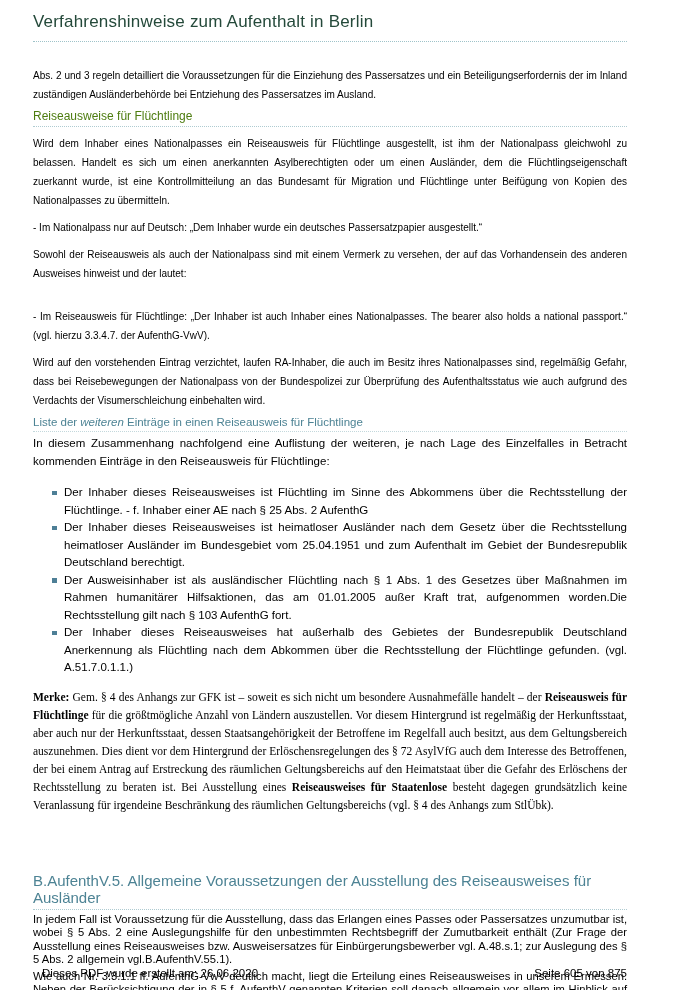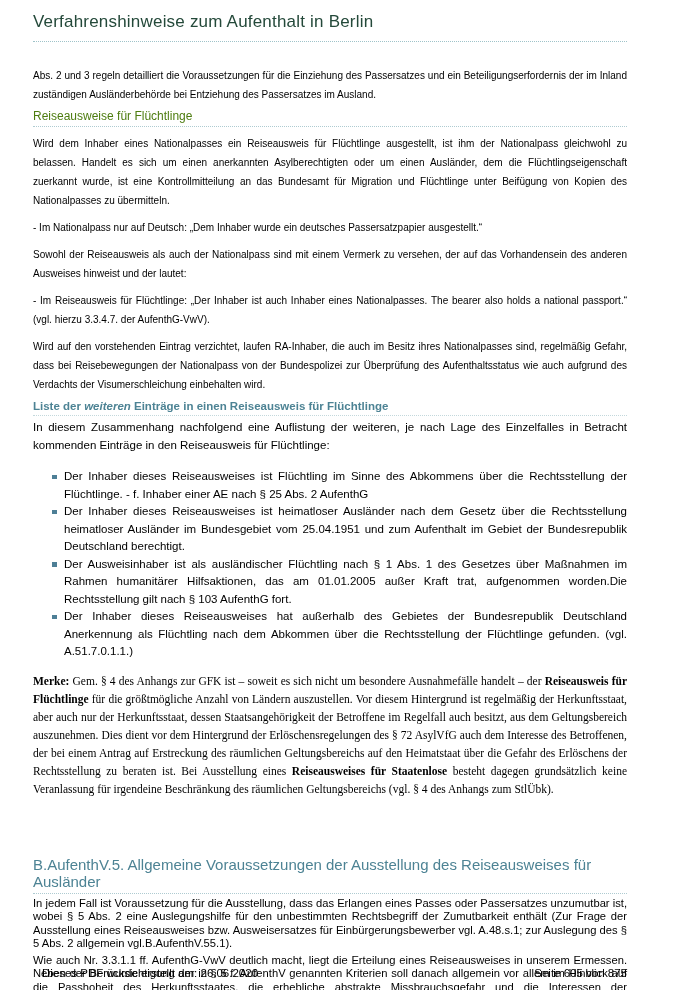--- a/index.html
+++ b/index.html
@@ -35,21 +35,21 @@
   .teal-h2 {
     color: #4d7c0f;
     font-weight: 400;
     font-size: 12px;
     margin: 5px 0 0 0;
     padding-bottom: 3px;
     border-bottom: 1px dotted #aecbd1;
   }
   .liste-h3 {
     color: #4d8394;
-    font-weight: 700;
+    font-weight: 400;
     font-size: 11.5px;
     margin: 6px 0 0 0;
     padding-bottom: 3px;
     border-bottom: 1px dotted #c3d8dc;
   }
   .liste-h3 .it { font-style: italic; }
   .liste-intro {
     font-size: 11.5px;
     line-height: 17.5px;
     text-align: justify;
@@ -113,21 +113,21 @@
   <p class="para intro-para">Abs. 2 und 3 regeln detailliert die Voraussetzungen für die Einziehung des Passersatzes und ein Beteiligungserfordernis der im Inland zuständigen Ausländerbehörde bei Entziehung des Passersatzes im Ausland.</p>
 
   <h2 class="teal-h2">Reiseausweise für Flüchtlinge</h2>
 
   <p class="para">Wird dem Inhaber eines Nationalpasses ein Reiseausweis für Flüchtlinge ausgestellt, ist ihm der Nationalpass gleichwohl zu belassen. Handelt es sich um einen anerkannten Asylberechtigten oder um einen Ausländer, dem die Flüchtlingseigenschaft zuerkannt wurde, ist eine Kontrollmitteilung an das Bundesamt für Migration und Flüchtlinge unter Beifügung von Kopien des Nationalpasses zu übermitteln.</p>
 
   <p class="para" style="margin-top:8px">- Im Nationalpass nur auf Deutsch: „Dem Inhaber wurde ein deutsches Passersatzpapier ausgestellt.“</p>
 
   <p class="para" style="margin-top:8px">Sowohl der Reiseausweis als auch der Nationalpass sind mit einem Vermerk zu versehen, der auf das Vorhandensein des anderen Ausweises hinweist und der lautet:</p>
 
-  <p class="para" style="margin-top:8px">- Im Reiseausweis für Flüchtlinge: „Der Inhaber ist auch Inhaber eines Nationalpasses. The bearer also holds a national passport.“ (vgl. hierzu 3.3.4.7. der AufenthG-VwV).</p>
+  <p class="para" style="margin-top:24px">- Im Reiseausweis für Flüchtlinge: „Der Inhaber ist auch Inhaber eines Nationalpasses. The bearer also holds a national passport.“ (vgl. hierzu 3.3.4.7. der AufenthG-VwV).</p>
 
   <p class="para" style="margin-top:8px">Wird auf den vorstehenden Eintrag verzichtet, laufen RA-Inhaber, die auch im Besitz ihres Nationalpasses sind, regelmäßig Gefahr, dass bei Reisebewegungen der Nationalpass von der Bundespolizei zur Überprüfung des Aufenthaltsstatus wie auch aufgrund des Verdachts der Visumerschleichung einbehalten wird.</p>
 
   <h3 class="liste-h3"><span>Liste der </span><span class="it">weiteren</span><span> Einträge in einen Reiseausweis für Flüchtlinge</span></h3>
 
   <p class="liste-intro">In diesem Zusammenhang nachfolgend eine Auflistung der weiteren, je nach Lage des Einzelfalles in Betracht kommenden Einträge in den Reiseausweis für Flüchtlinge:</p>
 
   <ul class="entries">
     <li><span class="sq"></span><span>Der Inhaber dieses Reiseausweises ist Flüchtling im Sinne des Abkommens über die Rechtsstellung der Flüchtlinge. - f. Inhaber einer AE nach § 25 Abs. 2 AufenthG</span></li>
     <li><span class="sq"></span><span>Der Inhaber dieses Reiseausweises ist heimatloser Ausländer nach dem Gesetz über die Rechtsstellung heimatloser Ausländer im Bundesgebiet vom 25.04.1951 und zum Aufenthalt im Gebiet der Bundesrepublik Deutschland berechtigt.</span></li>

